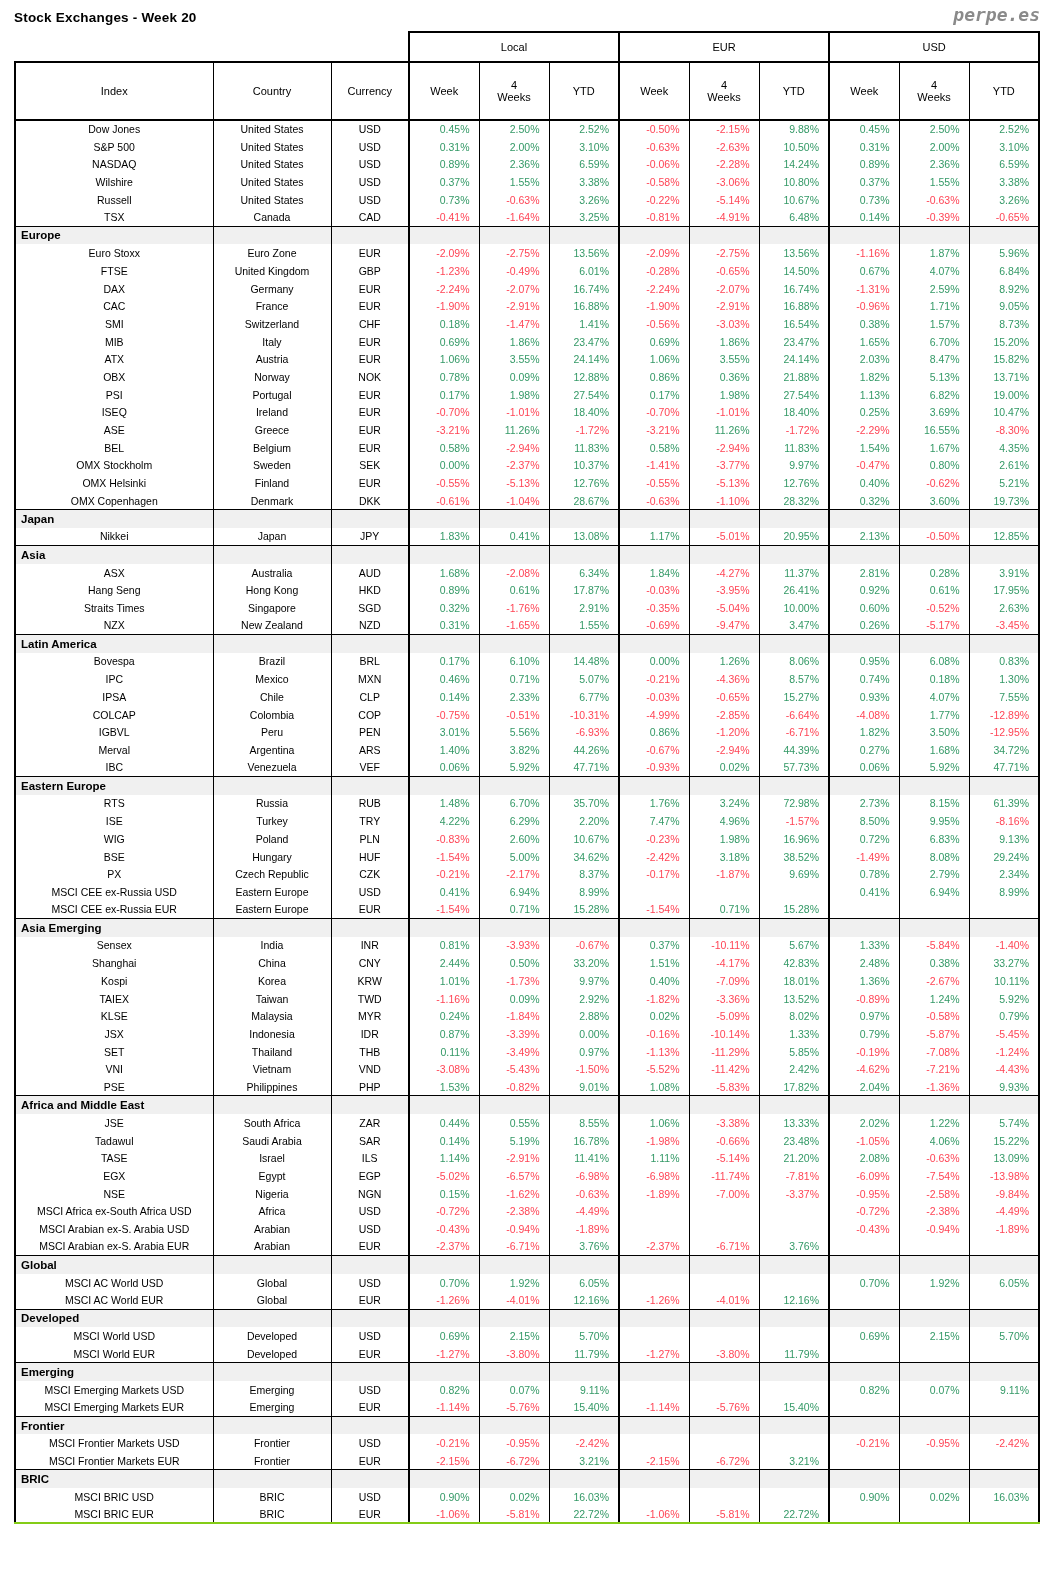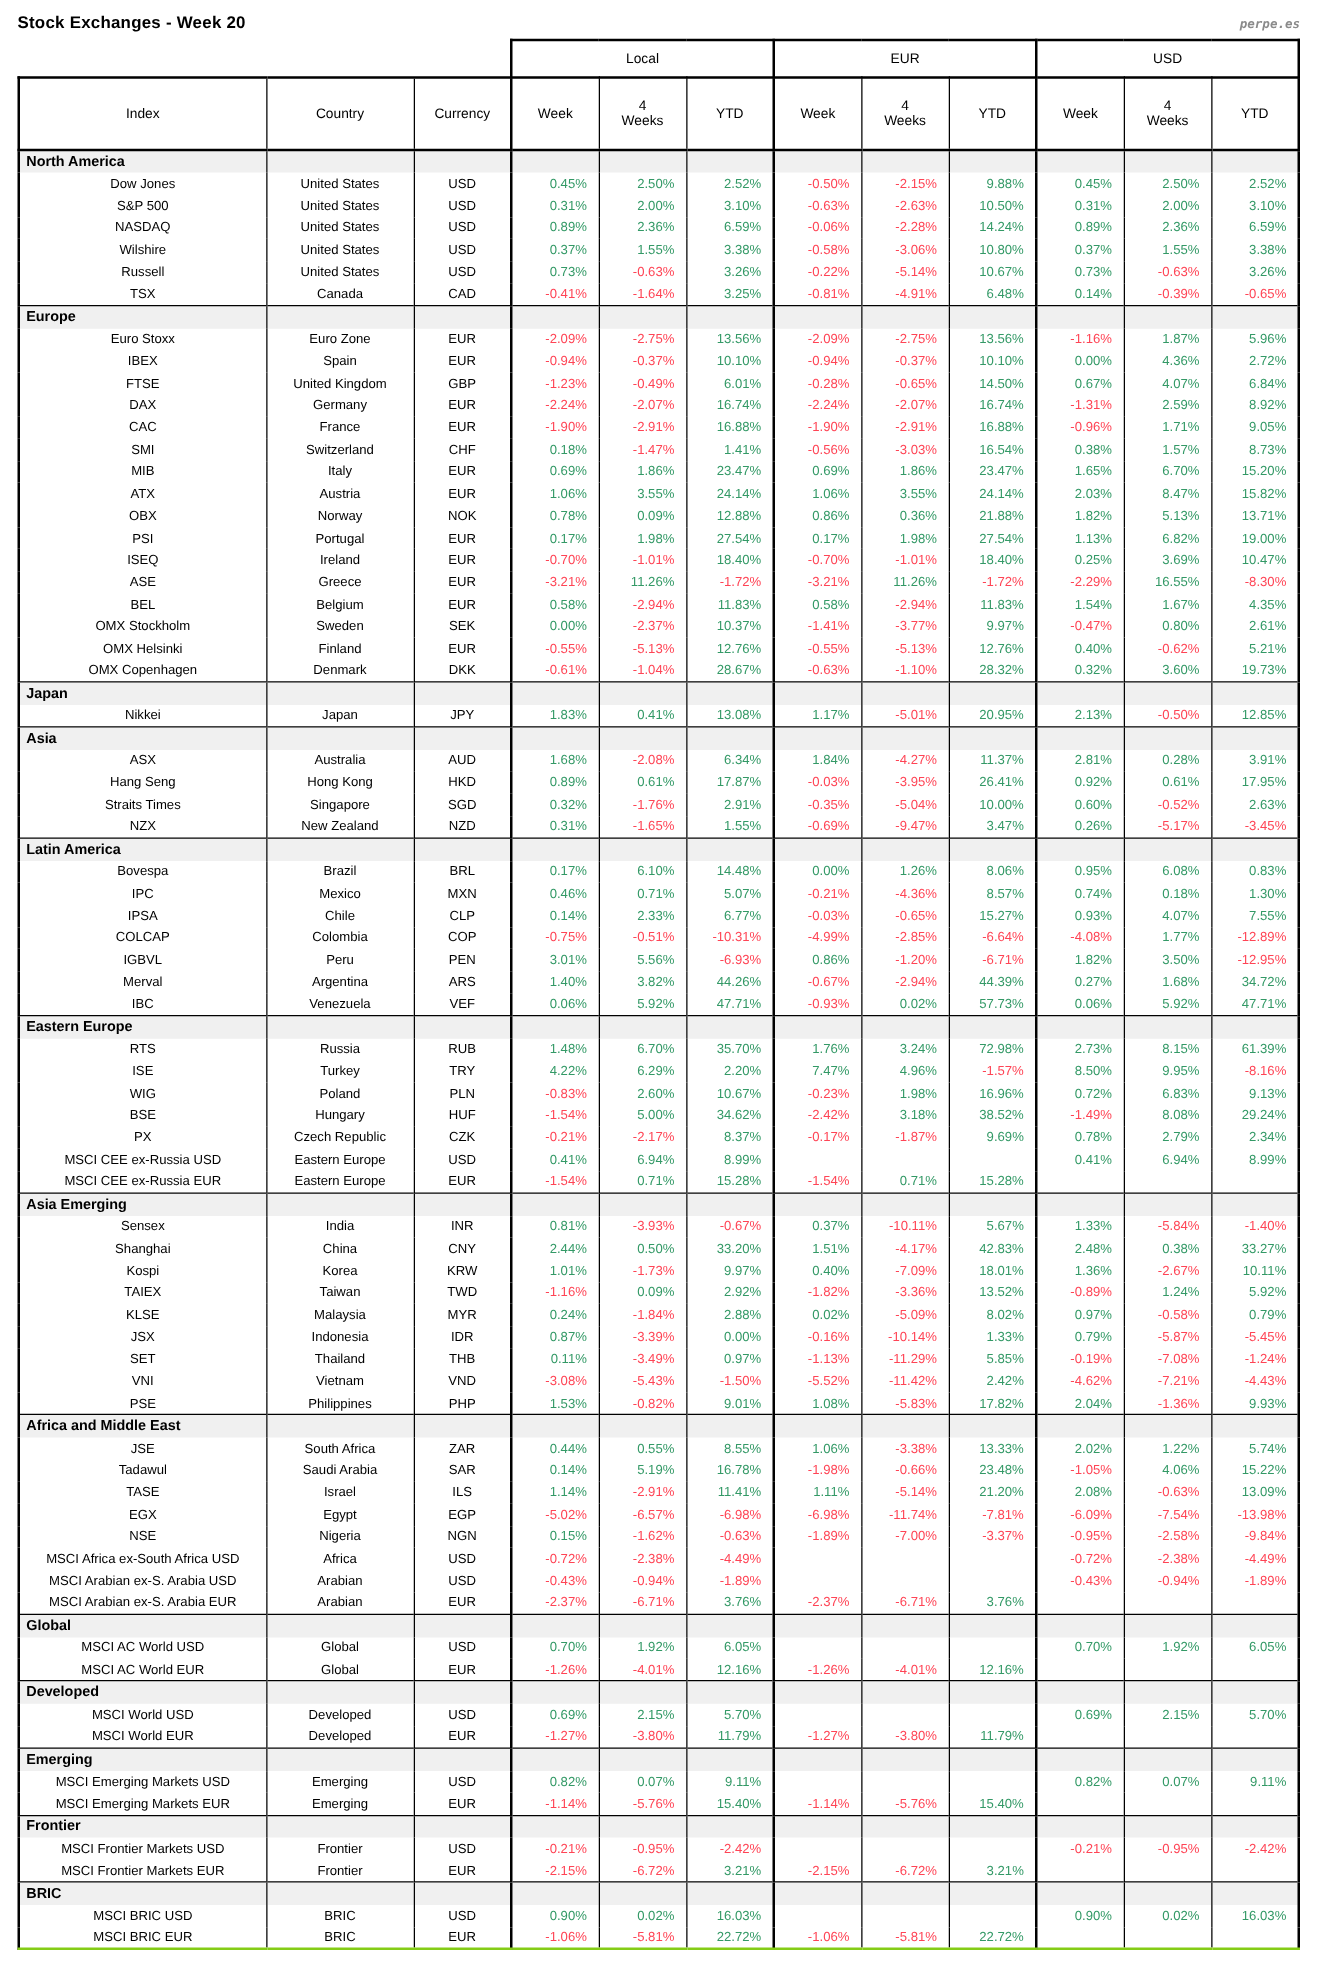--- a/index.html
+++ b/index.html
@@ -18,21 +18,21 @@
     height: 20px;
     text-align: right;
   }
   .title {
     font-size: 13.5px;
     font-weight: bold;
     letter-spacing: 0.2px;
   }
   .logo {
     font-family: "DejaVu Sans Mono", monospace;
-    font-size: 10px;
+    font-size: 18px;
     font-weight: bold;
     font-style: italic;
     color: #8a8a8a;
   }
   table.grid {
     border-collapse: collapse;
     table-layout: fixed;
     width: 1026px;
   }
   col.c-index { width: 198px; }
@@ -133,34 +133,20 @@
         <th class="c5 gb">YTD</th>
         <th class="c6">Week</th>
         <th class="c7">4 Weeks</th>
         <th class="c8 gb">YTD</th>
         <th class="c9">Week</th>
         <th class="c10">4 Weeks</th>
         <th class="c11">YTD</th>
       </tr>
     </thead>
     <tbody>
-        <tr class="section-row">
-          <td class="c0">North America</td>
-          <td class="c1"></td>
-          <td class="c2 gb"></td>
-          <td class="c3"></td>
-          <td class="c4"></td>
-          <td class="c5 gb"></td>
-          <td class="c6"></td>
-          <td class="c7"></td>
-          <td class="c8 gb"></td>
-          <td class="c9"></td>
-          <td class="c10"></td>
-          <td class="c11"></td>
-        </tr>
         <tr>
           <td class="c0">Dow Jones</td>
           <td class="c1">United States</td>
           <td class="c2 gb">USD</td>
           <td class="c3 val pos">0.45%</td>
           <td class="c4 val pos">2.50%</td>
           <td class="c5 gb val pos">2.52%</td>
           <td class="c6 val neg">-0.50%</td>
           <td class="c7 val neg">-2.15%</td>
           <td class="c8 gb val pos">9.88%</td>
@@ -260,34 +246,20 @@
           <td class="c4 val neg">-2.75%</td>
           <td class="c5 gb val pos">13.56%</td>
           <td class="c6 val neg">-2.09%</td>
           <td class="c7 val neg">-2.75%</td>
           <td class="c8 gb val pos">13.56%</td>
           <td class="c9 val neg">-1.16%</td>
           <td class="c10 val pos">1.87%</td>
           <td class="c11 val pos">5.96%</td>
         </tr>
         <tr>
-          <td class="c0">IBEX</td>
-          <td class="c1">Spain</td>
-          <td class="c2 gb">EUR</td>
-          <td class="c3 val neg">-0.94%</td>
-          <td class="c4 val neg">-0.37%</td>
-          <td class="c5 gb val pos">10.10%</td>
-          <td class="c6 val neg">-0.94%</td>
-          <td class="c7 val neg">-0.37%</td>
-          <td class="c8 gb val pos">10.10%</td>
-          <td class="c9 val pos">0.00%</td>
-          <td class="c10 val pos">4.36%</td>
-          <td class="c11 val pos">2.72%</td>
-        </tr>
-        <tr>
           <td class="c0">FTSE</td>
           <td class="c1">United Kingdom</td>
           <td class="c2 gb">GBP</td>
           <td class="c3 val neg">-1.23%</td>
           <td class="c4 val neg">-0.49%</td>
           <td class="c5 gb val pos">6.01%</td>
           <td class="c6 val neg">-0.28%</td>
           <td class="c7 val neg">-0.65%</td>
           <td class="c8 gb val pos">14.50%</td>
           <td class="c9 val pos">0.67%</td>

